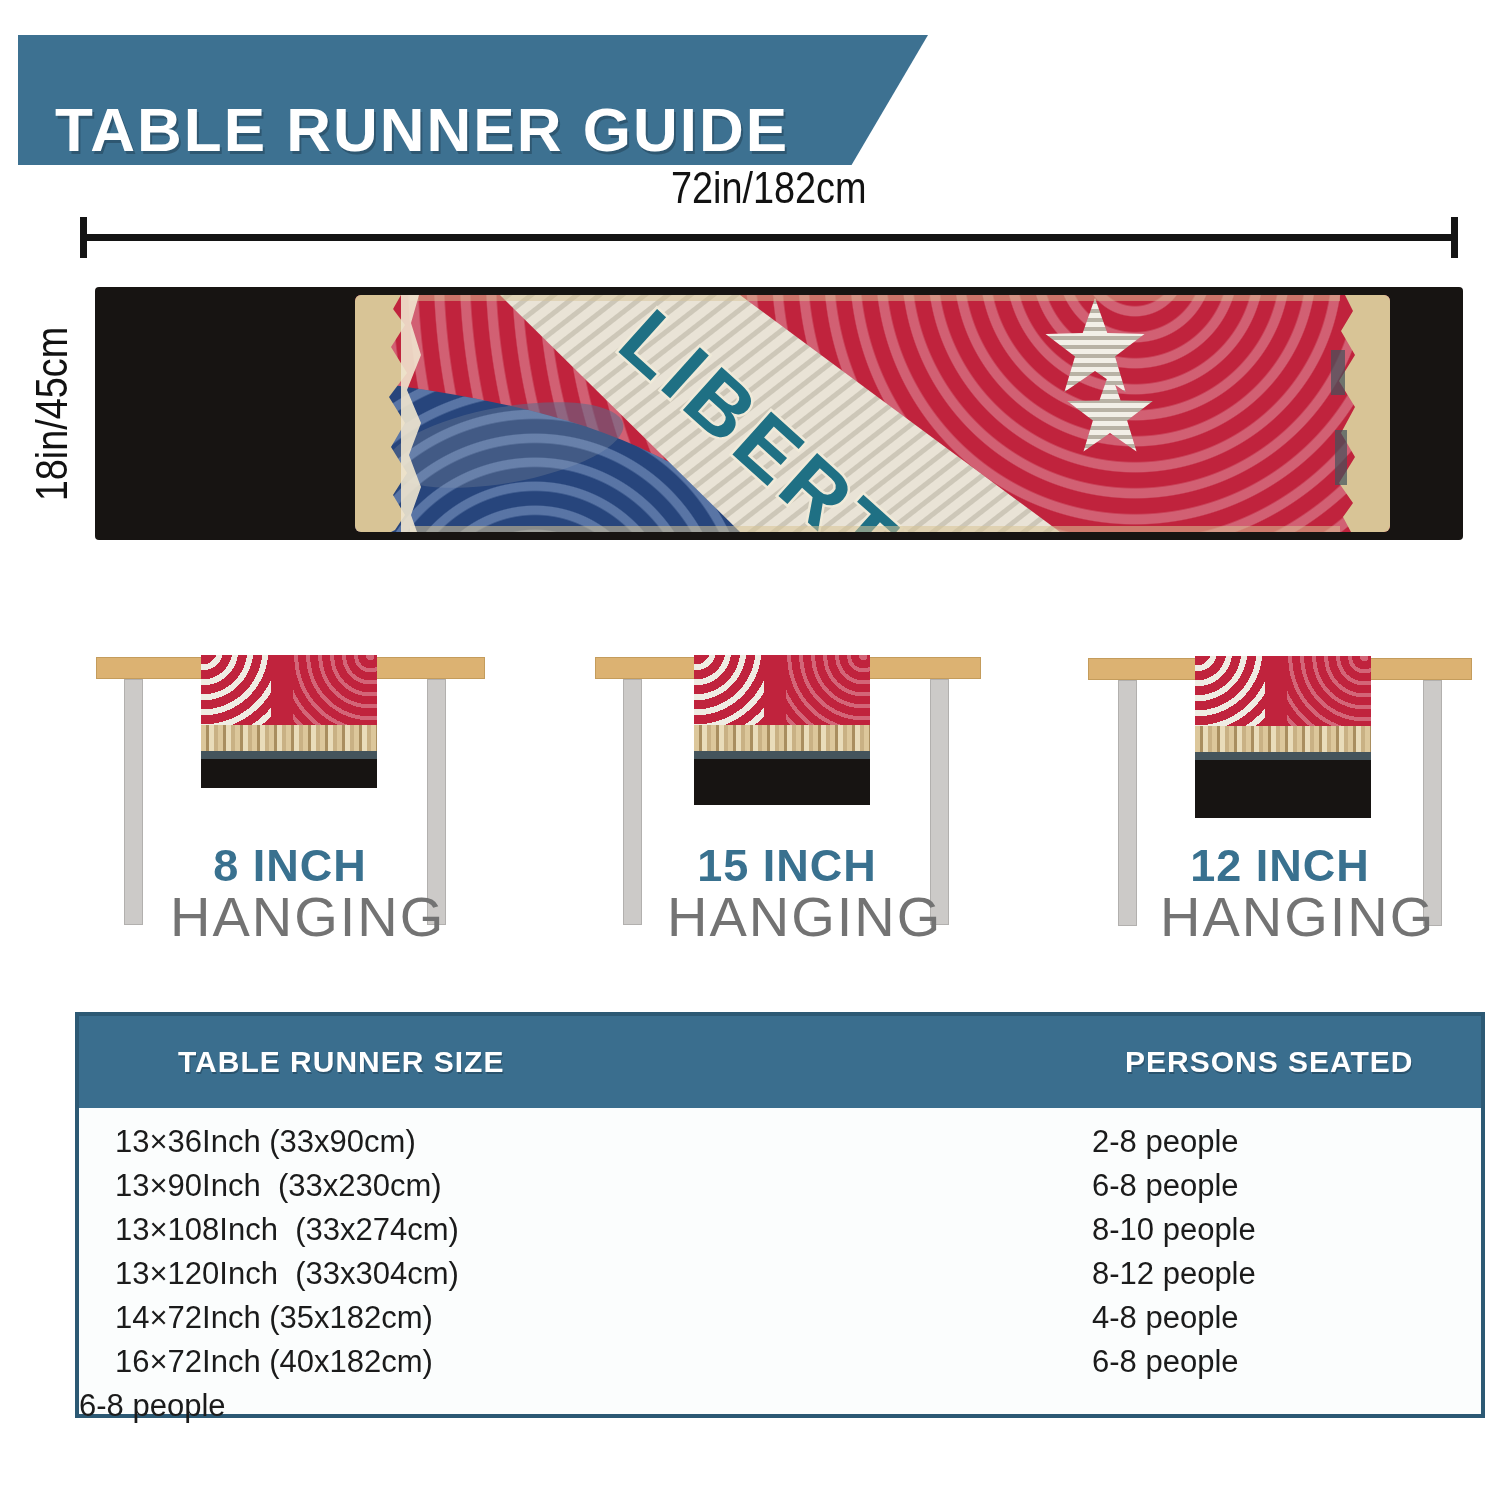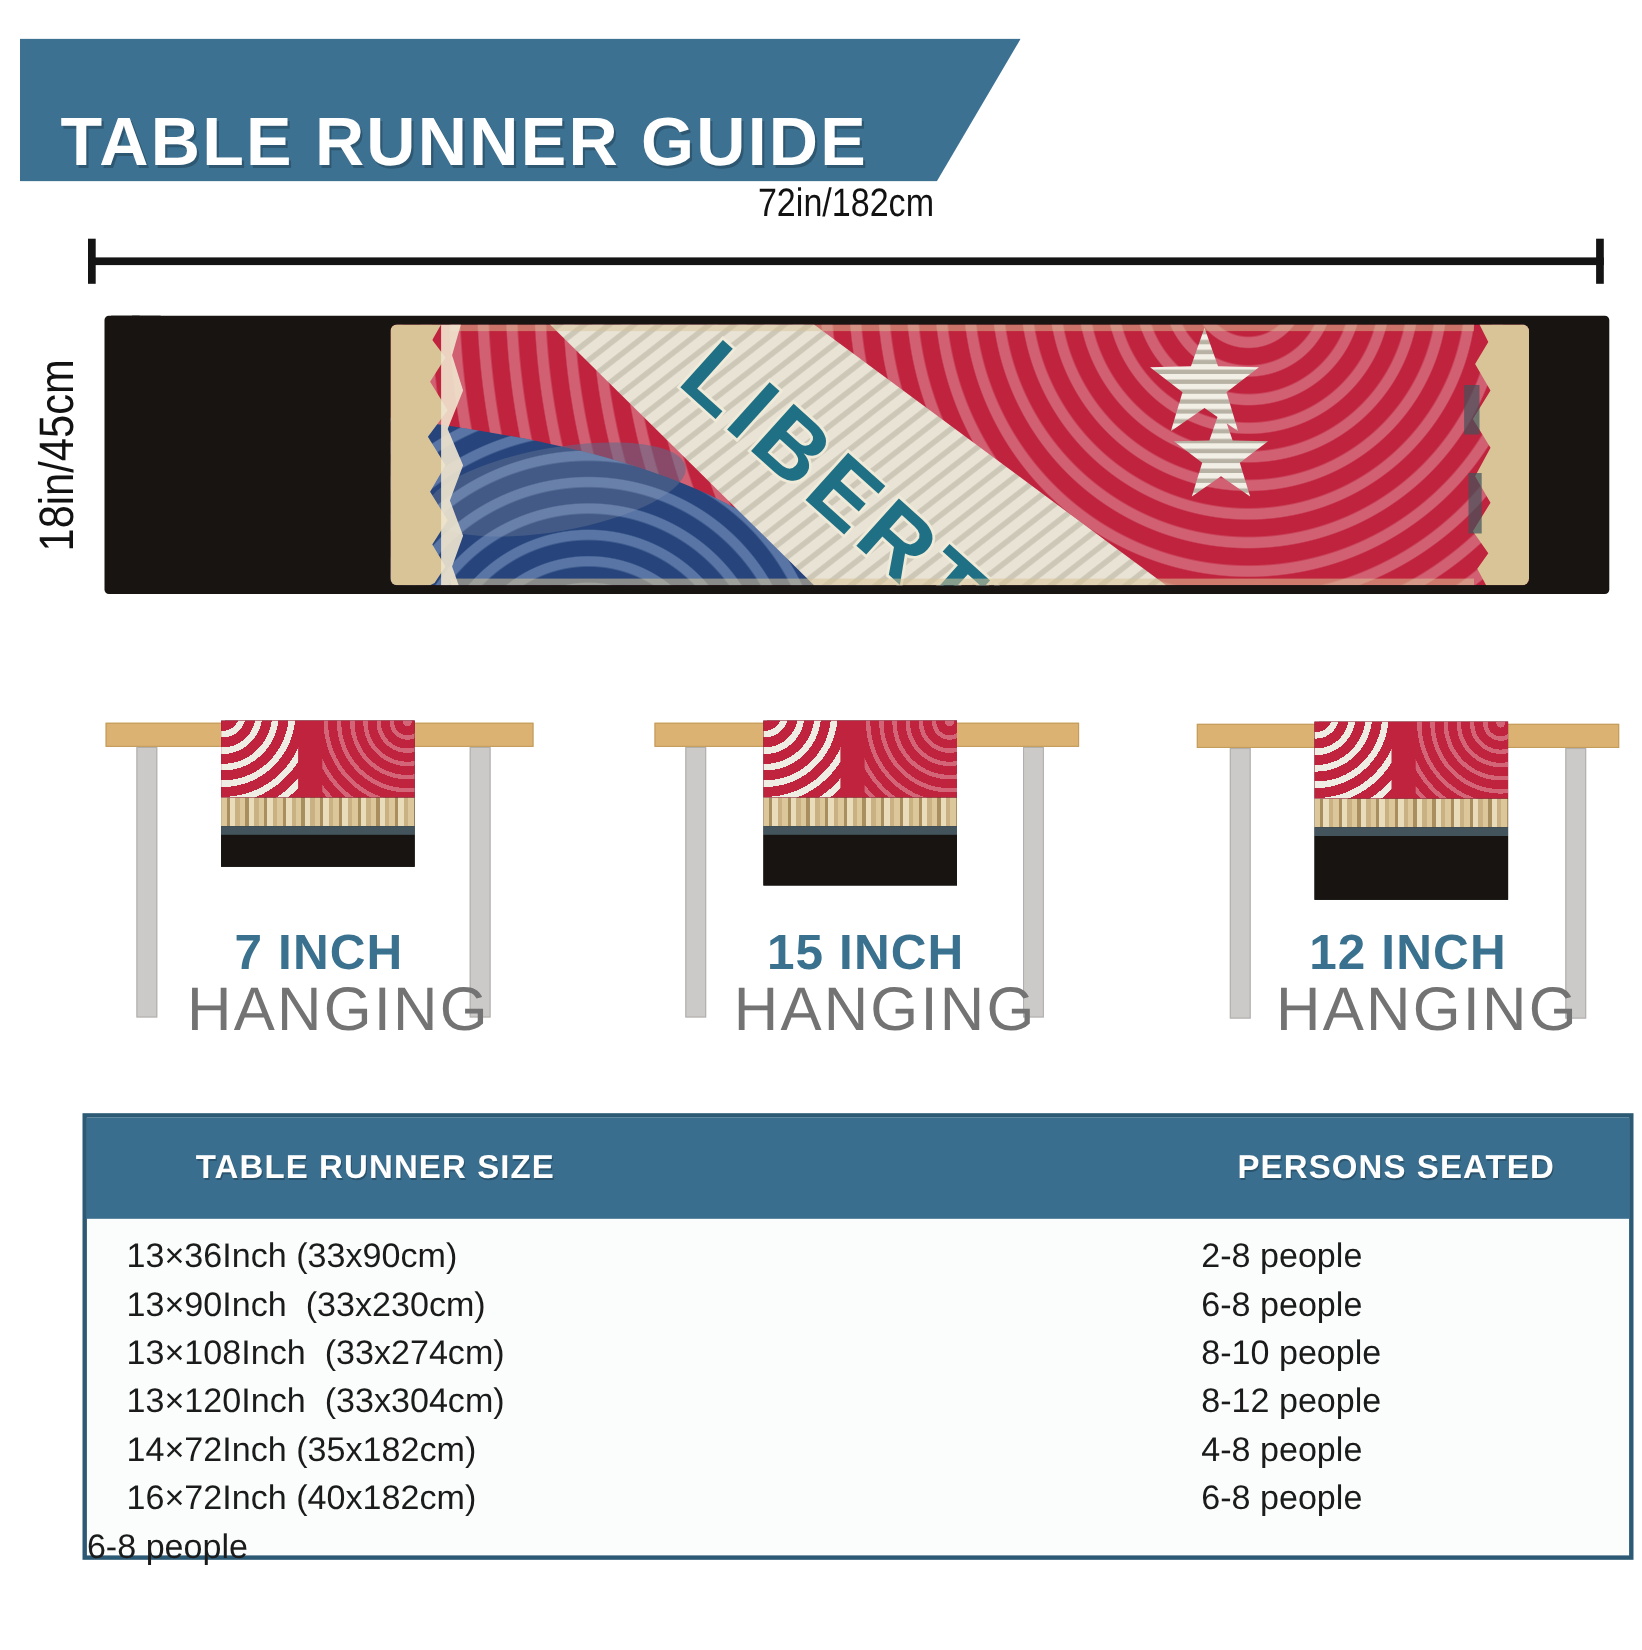--- a/index.html
+++ b/index.html
@@ -16,21 +16,21 @@
   .banner h1 {
     margin: 0; color: #fff; font-size: 62px; font-weight: bold; letter-spacing: 2px;
     text-shadow: 2px 3px 0 rgba(20,40,55,.35);
     white-space: nowrap;
   }
 
   
   .dim-condensed { display: inline-block; transform: scaleX(.86); transform-origin: center; }
   .hdim-label {
     position: absolute; left: 80px; top: 163px; width: 1378px; text-align: center;
-    font-size: 36px; color: #121212; font-weight: 500;
+    font-size: 44px; color: #121212; font-weight: 500;
   }
   .hdim-line { position: absolute; left: 80px; top: 234px; width: 1378px; height: 7px; background: #141414; }
   .hdim-line .cap { position: absolute; top: -17px; width: 7px; height: 41px; background: #141414; }
   .hdim-line .cap.left { left: 0; } .hdim-line .cap.right { right: 0; }
 
   .vdim-line { position: absolute; left: 120px; top: 287px; width: 7px; height: 253px; background: #141414; }
   .vdim-line .cap { position: absolute; left: -19px; width: 45px; height: 7px; background: #141414; }
   .vdim-line .cap.top { top: 0; } .vdim-line .cap.bottom { bottom: 0; }
   .vdim-label {
     position: absolute; left: 52px; top: 414px; transform: translate(-50%,-50%) rotate(-90deg);
@@ -170,21 +170,21 @@
 
   <div class="tabletop" style="left:96px; top:657px; width:389px;"></div>
   <div class="leg" style="left:124px; top:679px;"></div>
   <div class="leg" style="left:427px; top:679px;"></div>
   <div class="mini-runner" style="left:201px; top:655px; height:133px;">
     <div class="mini-art"></div>
     <div class="mini-fringe"></div>
     <div class="mini-dark"></div>
     <div class="mini-black"></div>
   </div>
-  <div class="hang-label-inch" style="left:170px;">7 INCH</div>
+  <div class="hang-label-inch" style="left:170px;">8 INCH</div>
   <div class="hang-label-hanging" style="left:170px;">HANGING</div>
 
   <div class="tabletop" style="left:595px; top:657px; width:386px;"></div>
   <div class="leg" style="left:623px; top:679px;"></div>
   <div class="leg" style="left:930px; top:679px;"></div>
   <div class="mini-runner" style="left:694px; top:655px; height:150px;">
     <div class="mini-art"></div>
     <div class="mini-fringe"></div>
     <div class="mini-dark"></div>
     <div class="mini-black"></div>

